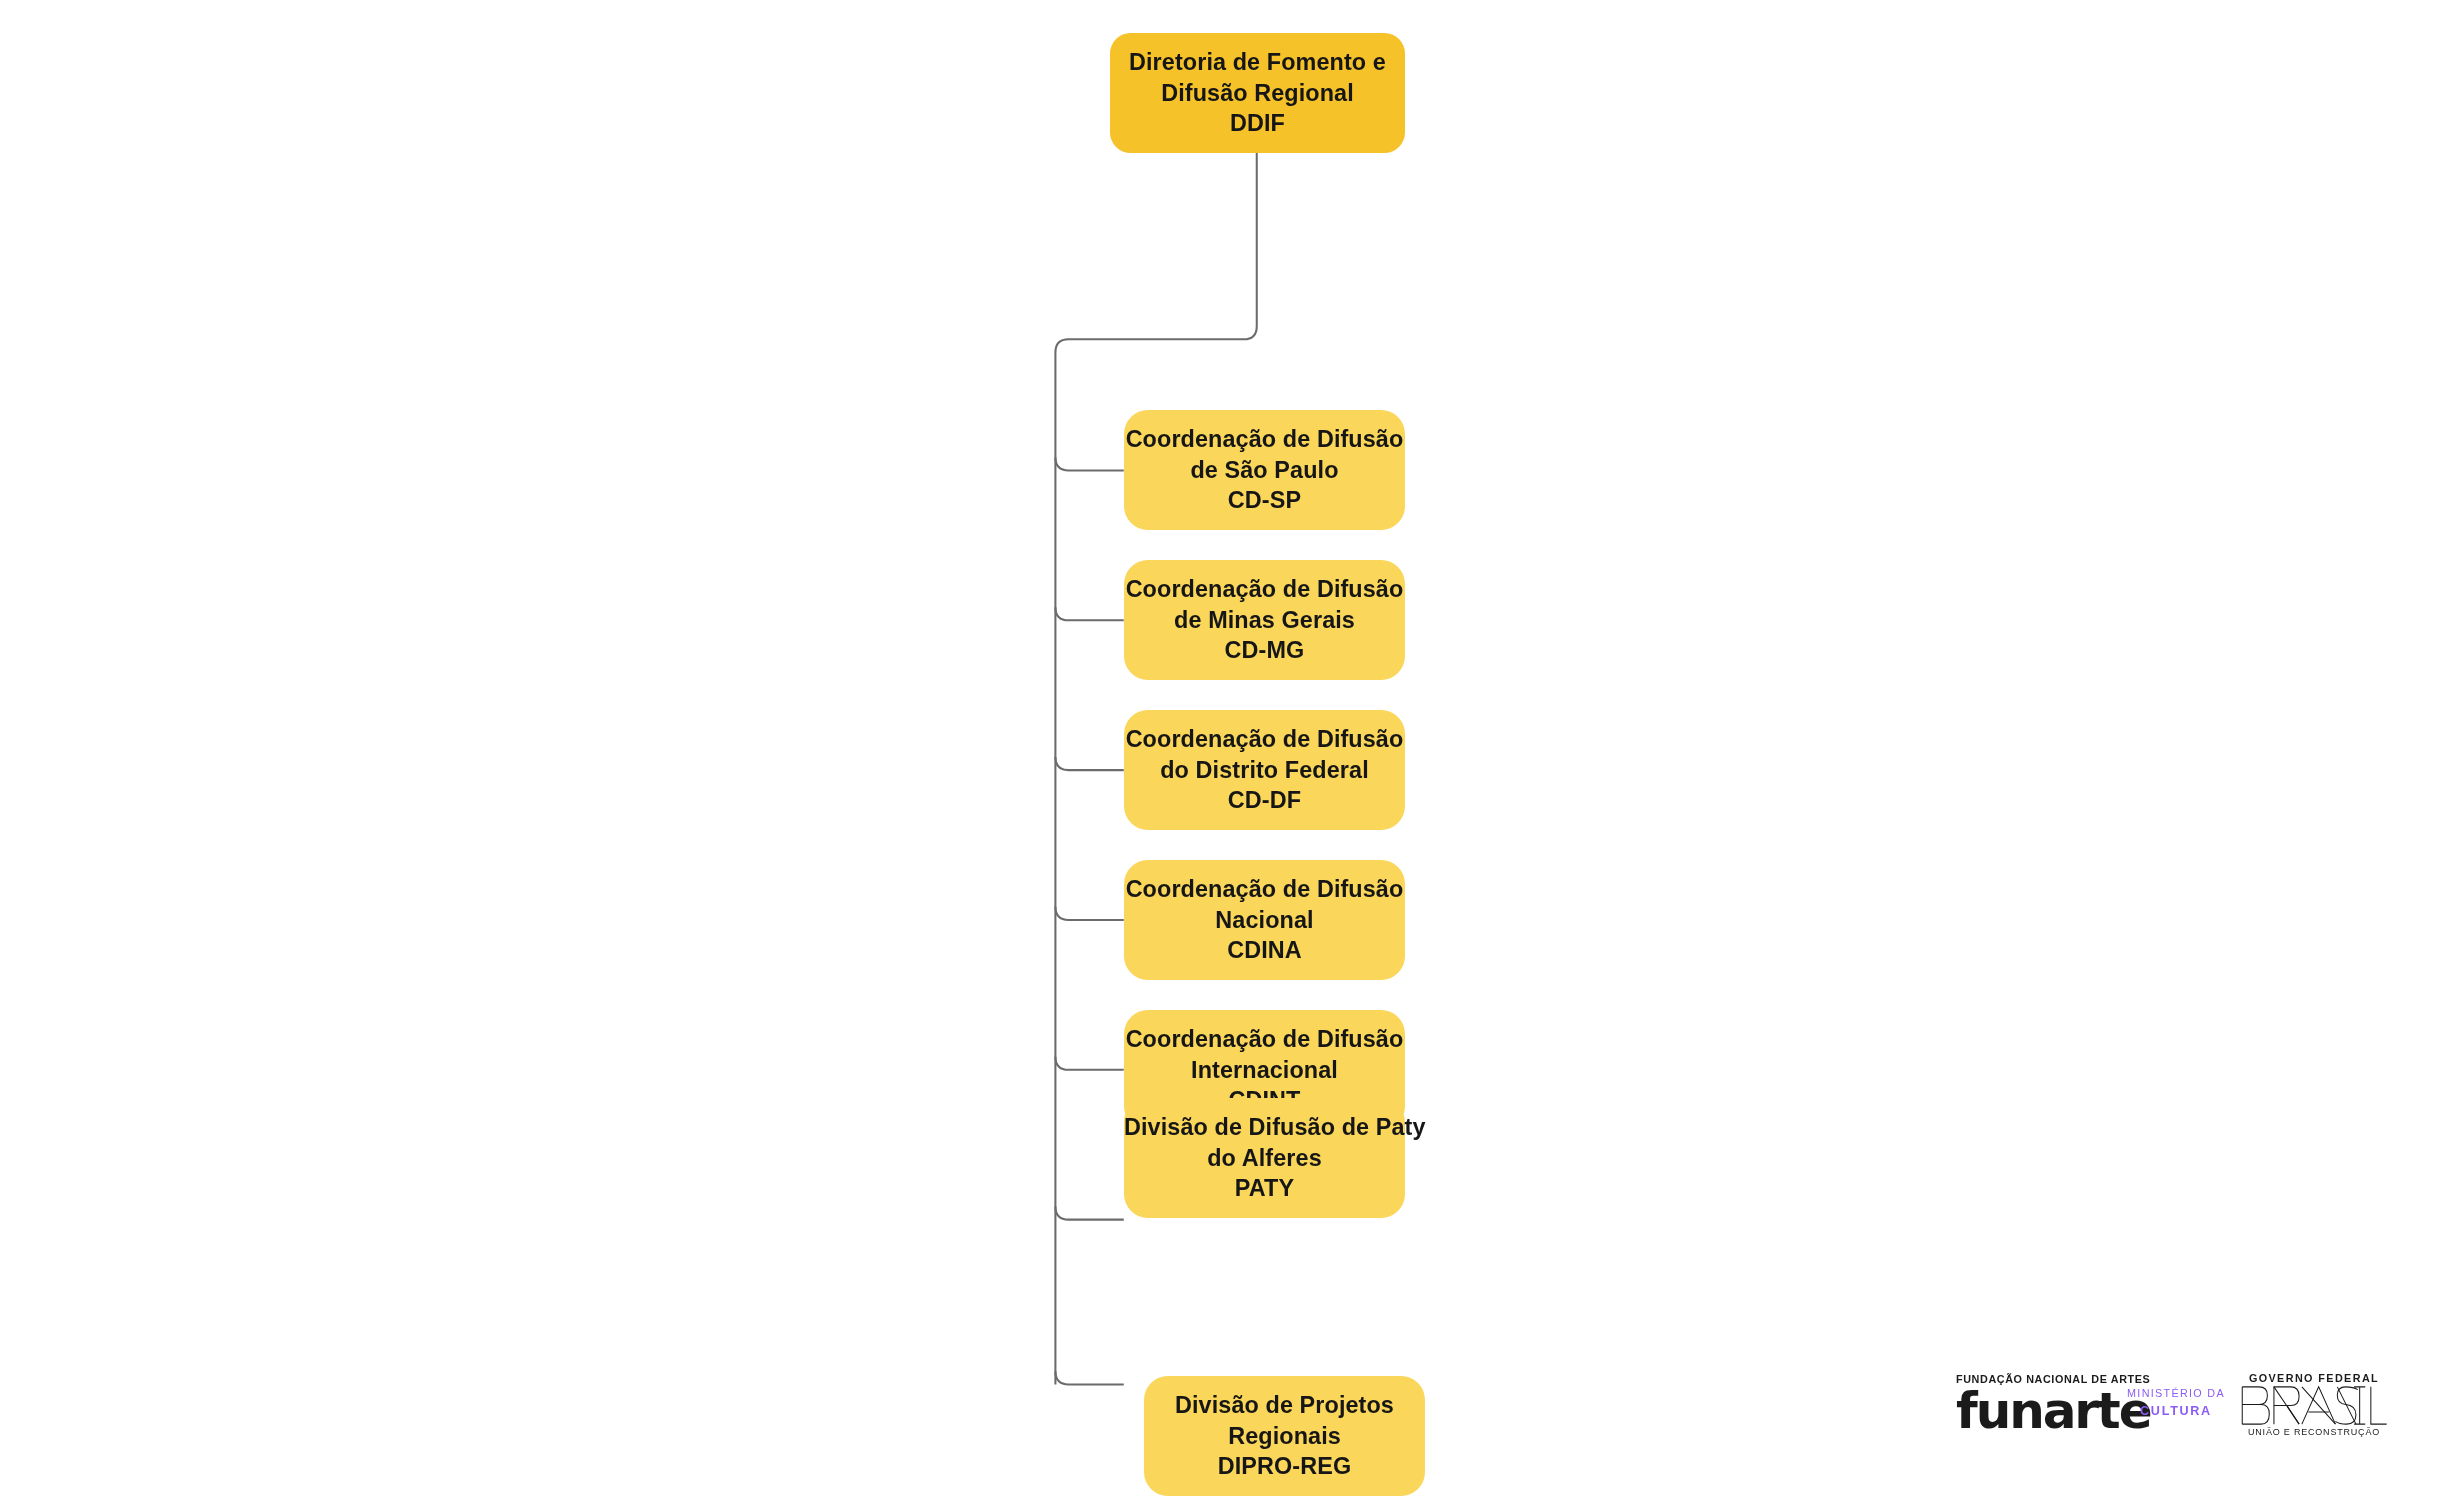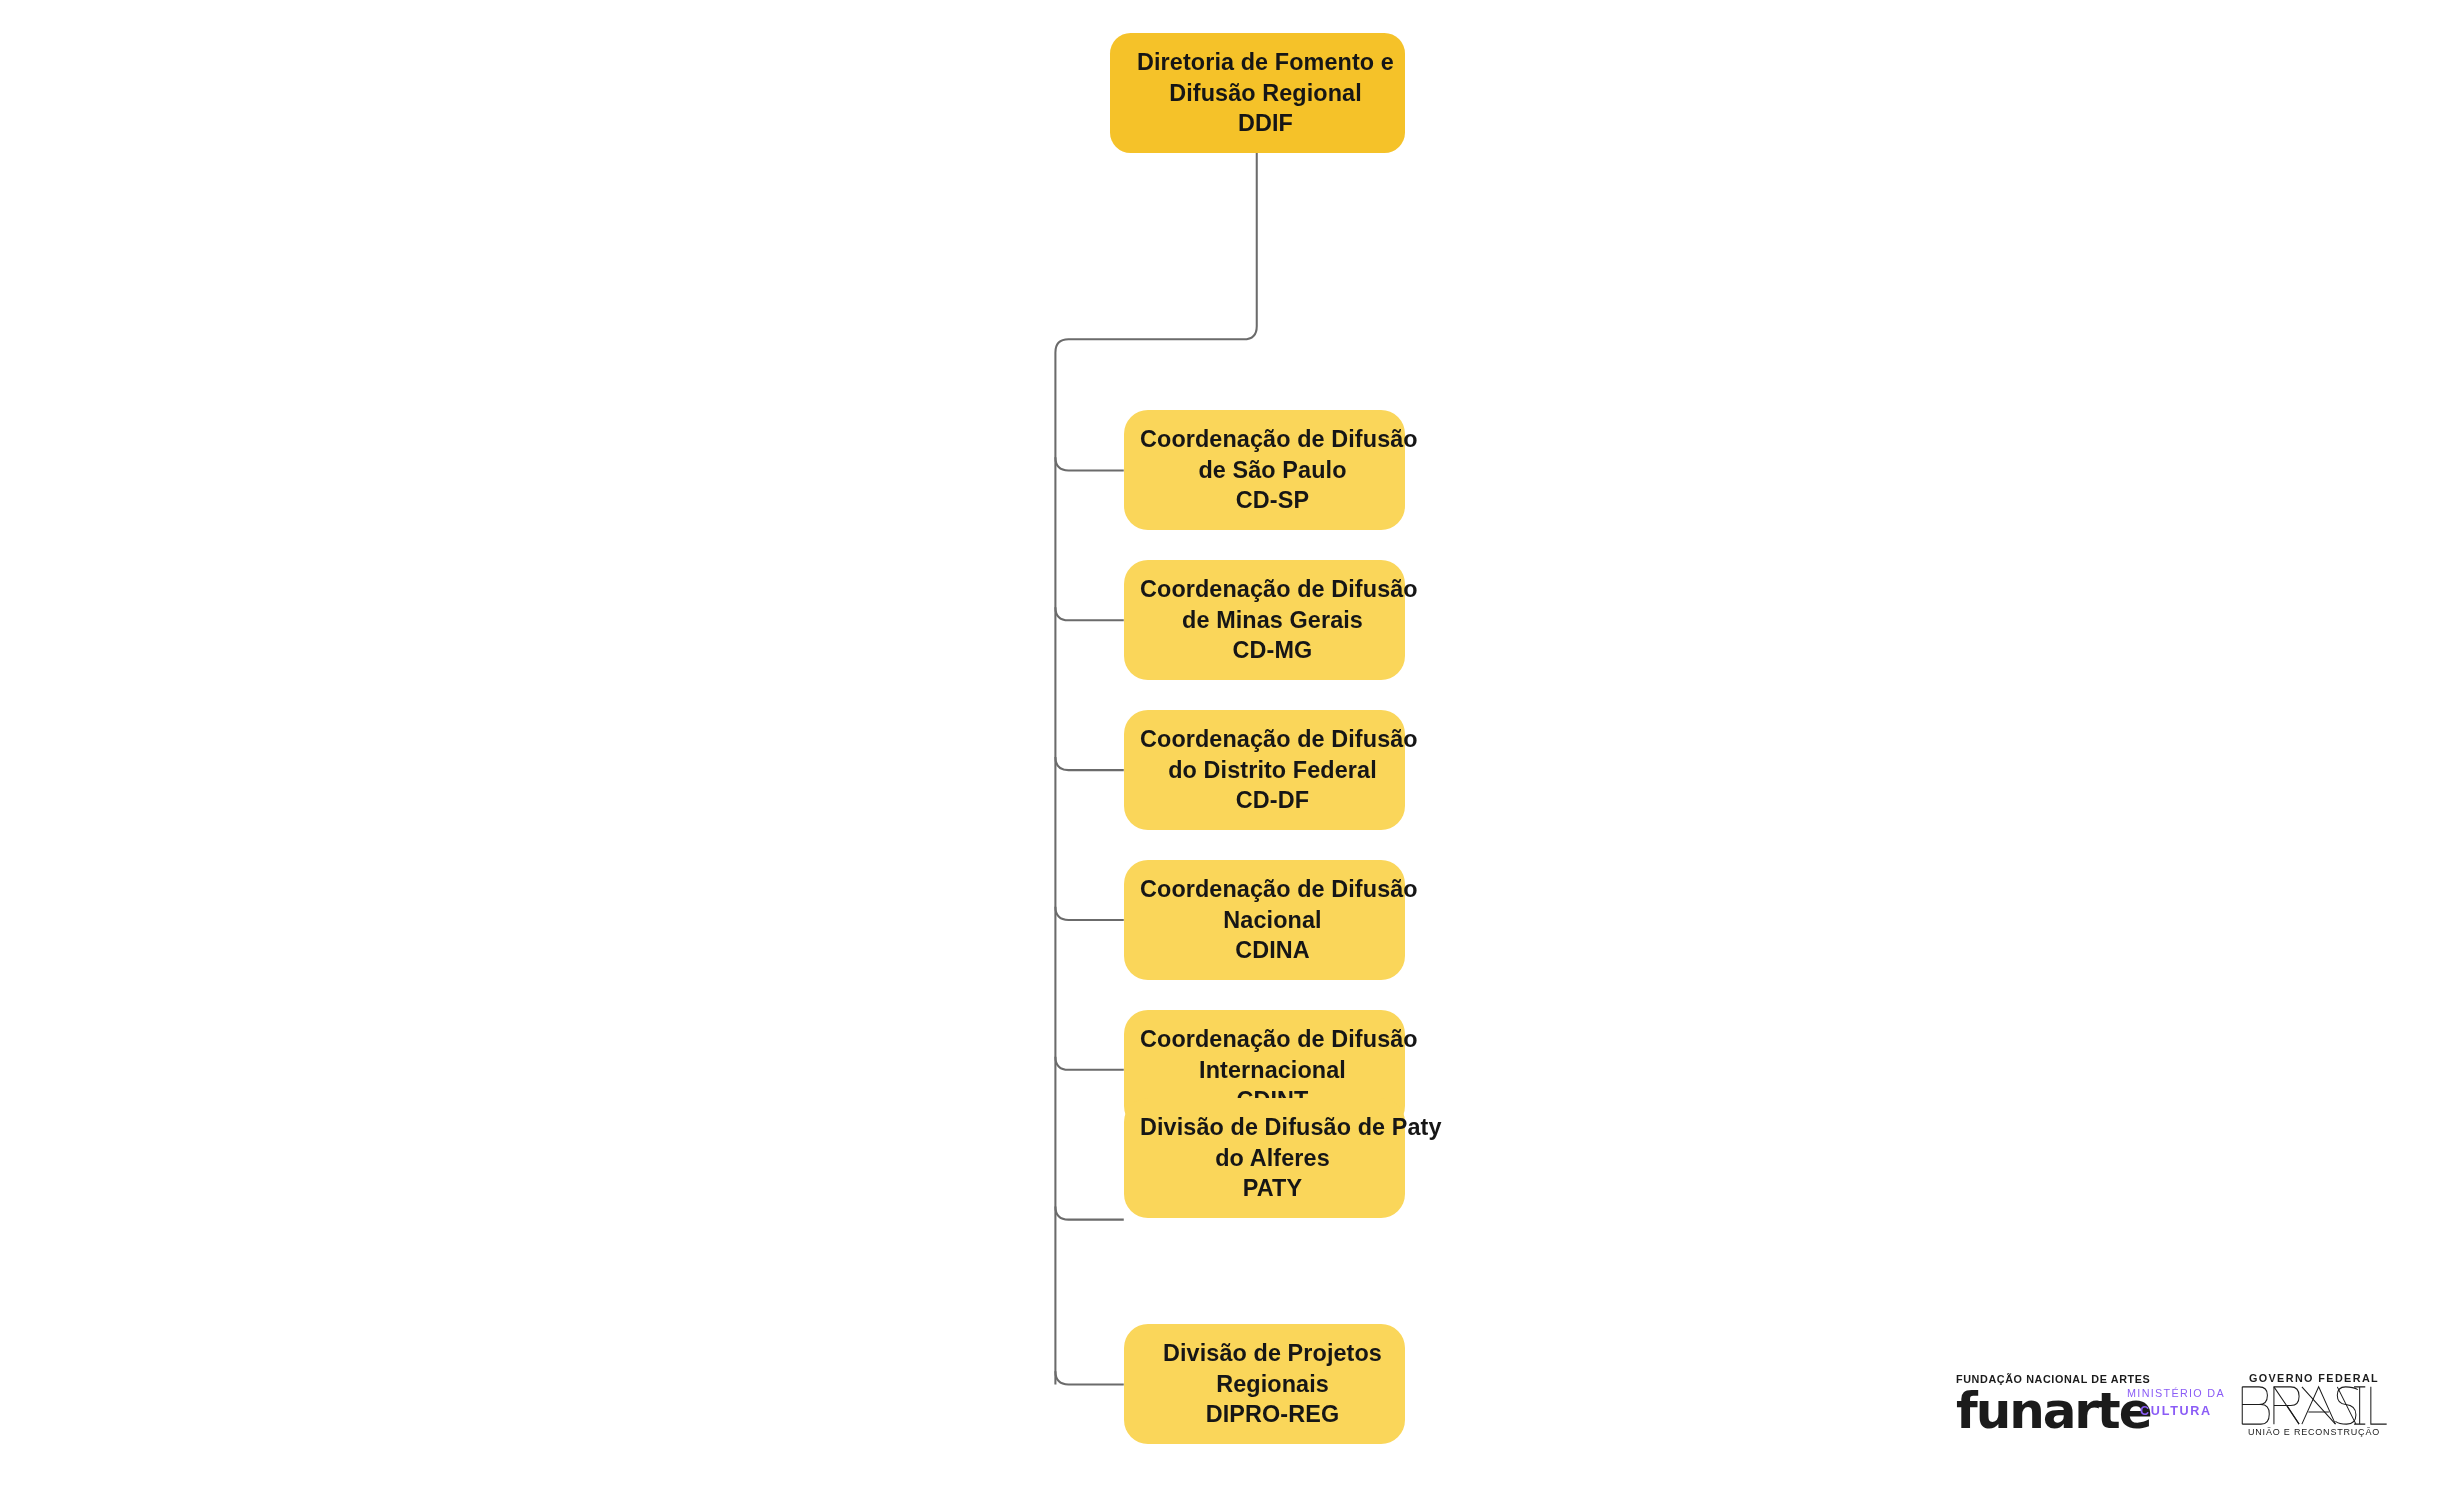--- a/index.html
+++ b/index.html
@@ -34,21 +34,20 @@
     box-sizing: border-box;
     border-radius: 20.6px;
     display: flex;
     align-items: center;
     justify-content: center;
     text-align: center;
     color: #161616;
     font-weight: bold;
     line-height: 1.30;
     letter-spacing: 0.1px;
-    padding-left: 16px;
   }
   .node .node-text {
     display: block;
     width: 100%;
     white-space: pre-line;
     padding: 0 1.9px;
   }
 
   .node-root {
     left: 1110px;
@@ -203,21 +202,21 @@
 Internacional
 CDINT</span>
   </div>
 
   <div class="node node-child" style="top:1098px;">
     <span class="node-text">Divisão de Difusão de Paty
 do Alferes
 PATY</span>
   </div>
 
-  <div class="node node-child" style="top:1324px;">
+  <div class="node node-child" style="top:1376px;margin-left:20px;">
     <span class="node-text">Divisão de Projetos
 Regionais
 DIPRO-REG</span>
   </div>
 
   <div id="footer-logos">
 
     <div class="logo-funarte">
       <div class="fn-top">FUNDAÇÃO NACIONAL DE ARTES</div>
       <div class="fn-word">funarte</div>

